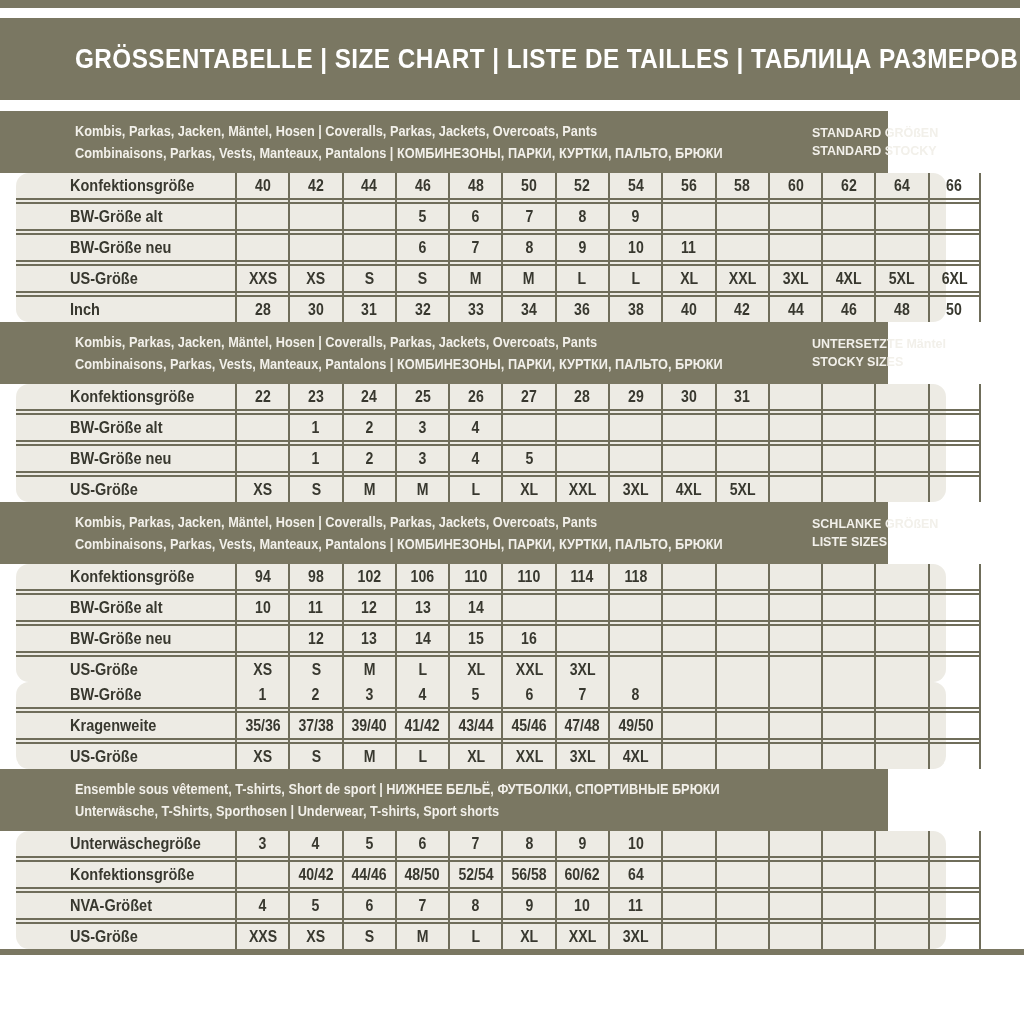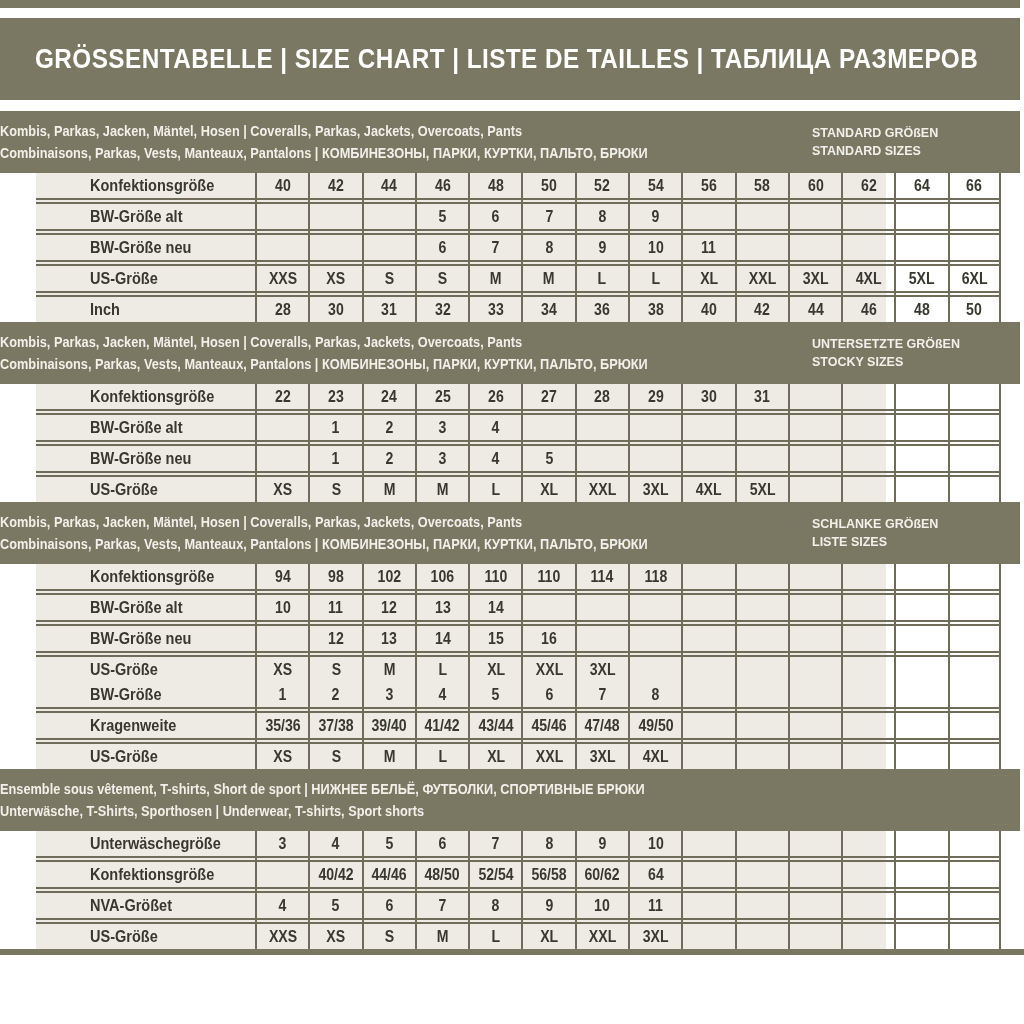--- a/index.html
+++ b/index.html
@@ -6,34 +6,34 @@
     --olive:#7a7762; --table-bg:#edebe4; --border:#6f6d5a;
     --cell-text:#38382f; --band-text:#f2f0ea; --page-bg:#ffffff;
   }
   html,body{margin:0;padding:0;background:var(--page-bg);}
   .page{position:relative;width:1024px;height:1024px;overflow:hidden;background:var(--page-bg);
         font-family:"Liberation Sans", sans-serif;}
   .strip{width:1020px;background:var(--olive);}
   .strip.top{height:8px;margin-bottom:10px;}
   .strip.bottom{height:6px;width:1024px;}
   .title-band{width:1020px;height:82px;background:var(--olive);margin-bottom:11px;
-              display:flex;align-items:center;padding-left:35px;box-sizing:border-box;}
+              display:flex;align-items:center;padding-left:75px;box-sizing:border-box;}
   .title{color:#fff;font-weight:bold;font-size:27px;letter-spacing:.5px;
          display:inline-block;white-space:nowrap;transform:scaleX(.9);transform-origin:0 50%;}
-  .section-band{width:1020px;height:62px;background:var(--olive);position:relative;
+  .section-band{width:888px;height:62px;background:var(--olive);position:relative;
                 display:flex;flex-direction:column;justify-content:center;gap:8px;
-                box-sizing:border-box;}
+                padding-left:75px;box-sizing:border-box;}
   .section-band.single{height:64px;}
   .band-line{color:var(--band-text);font-weight:bold;font-size:14.5px;line-height:1;}
   .badge{position:absolute;left:812px;top:50%;transform:translateY(-50%);
          display:flex;flex-direction:column;gap:5px;}
   .badge-line{color:var(--band-text);font-weight:bold;font-size:12.5px;line-height:1;white-space:nowrap;}
   .cond{display:inline-block;white-space:nowrap;transform:scaleX(.88);transform-origin:0 50%;}
   .cond-c{display:inline-block;white-space:nowrap;transform:scaleX(.88);transform-origin:50% 50%;}
-  .table-wrap{margin-left:36px;width:850px;background:var(--table-bg);}
+  .table-wrap{margin-left:16px;width:930px;background:var(--table-bg);border-radius:13px;}
   .size-table{display:grid;grid-template-columns:219px repeat(14,1fr);width:965px;}
   .t-row,.t-sep{display:contents;}
   .cell{height:25px;box-sizing:border-box;border-left:2px solid var(--border);
         display:flex;align-items:center;justify-content:center;
         font-weight:bold;font-size:16px;color:var(--cell-text);overflow:hidden;}
   .cell.label{border-left:none;justify-content:flex-start;padding-left:54px;font-size:16.5px;}
   .cell.last{border-right:2px solid var(--border);text-align:right;}
   .sep-cell{height:6px;box-sizing:border-box;border-top:2px solid var(--border);
             border-bottom:2px solid var(--border);border-left:2px solid var(--border);}
   .sep-cell.first{border-left:none;}
@@ -46,21 +46,21 @@
   <div class="strip top"></div>
   <div class="title-band">
     <span class="title">GRÖSSENTABELLE | SIZE CHART | LISTE DE TAILLES | ТАБЛИЦА РАЗМЕРОВ</span>
   </div>
   <div id="sections">
       <div class="section-band">
         <div class="band-line"><span class="cond">Kombis, Parkas, Jacken, Mäntel, Hosen | Coveralls, Parkas, Jackets, Overcoats, Pants</span></div>
         <div class="band-line"><span class="cond">Combinaisons, Parkas, Vests, Manteaux, Pantalons | КОМБИНЕЗОНЫ, ПАРКИ, КУРТКИ, ПАЛЬТО, БРЮКИ</span></div>
         <div class="badge">
           <div class="badge-line">STANDARD GRÖßEN</div>
-          <div class="badge-line">STANDARD SIZES</div>
+          <div class="badge-line">STANDARD STOCKY</div>
         </div>
       </div>
       <div class="table-wrap">
         <div class="size-table">
           <div class="t-row"><div class="cell label">
               <span class="cond">Konfektionsgröße</span>
             </div><div class="cell">
               <span class="cond-c">40</span>
             </div><div class="cell">
               <span class="cond-c">42</span>
@@ -182,21 +182,21 @@
               <span class="cond-c">48</span>
             </div><div class="cell last">
               <span class="cond-c">50</span>
             </div></div>
         </div>
       </div>
       <div class="section-band">
         <div class="band-line"><span class="cond">Kombis, Parkas, Jacken, Mäntel, Hosen | Coveralls, Parkas, Jackets, Overcoats, Pants</span></div>
         <div class="band-line"><span class="cond">Combinaisons, Parkas, Vests, Manteaux, Pantalons | КОМБИНЕЗОНЫ, ПАРКИ, КУРТКИ, ПАЛЬТО, БРЮКИ</span></div>
         <div class="badge">
-          <div class="badge-line">UNTERSETZTE GRÖßEN</div>
+          <div class="badge-line">UNTERSETZTE Mäntel</div>
           <div class="badge-line">STOCKY SIZES</div>
         </div>
       </div>
       <div class="table-wrap">
         <div class="size-table">
           <div class="t-row"><div class="cell label">
               <span class="cond">Konfektionsgröße</span>
             </div><div class="cell">
               <span class="cond-c">22</span>
             </div><div class="cell">

